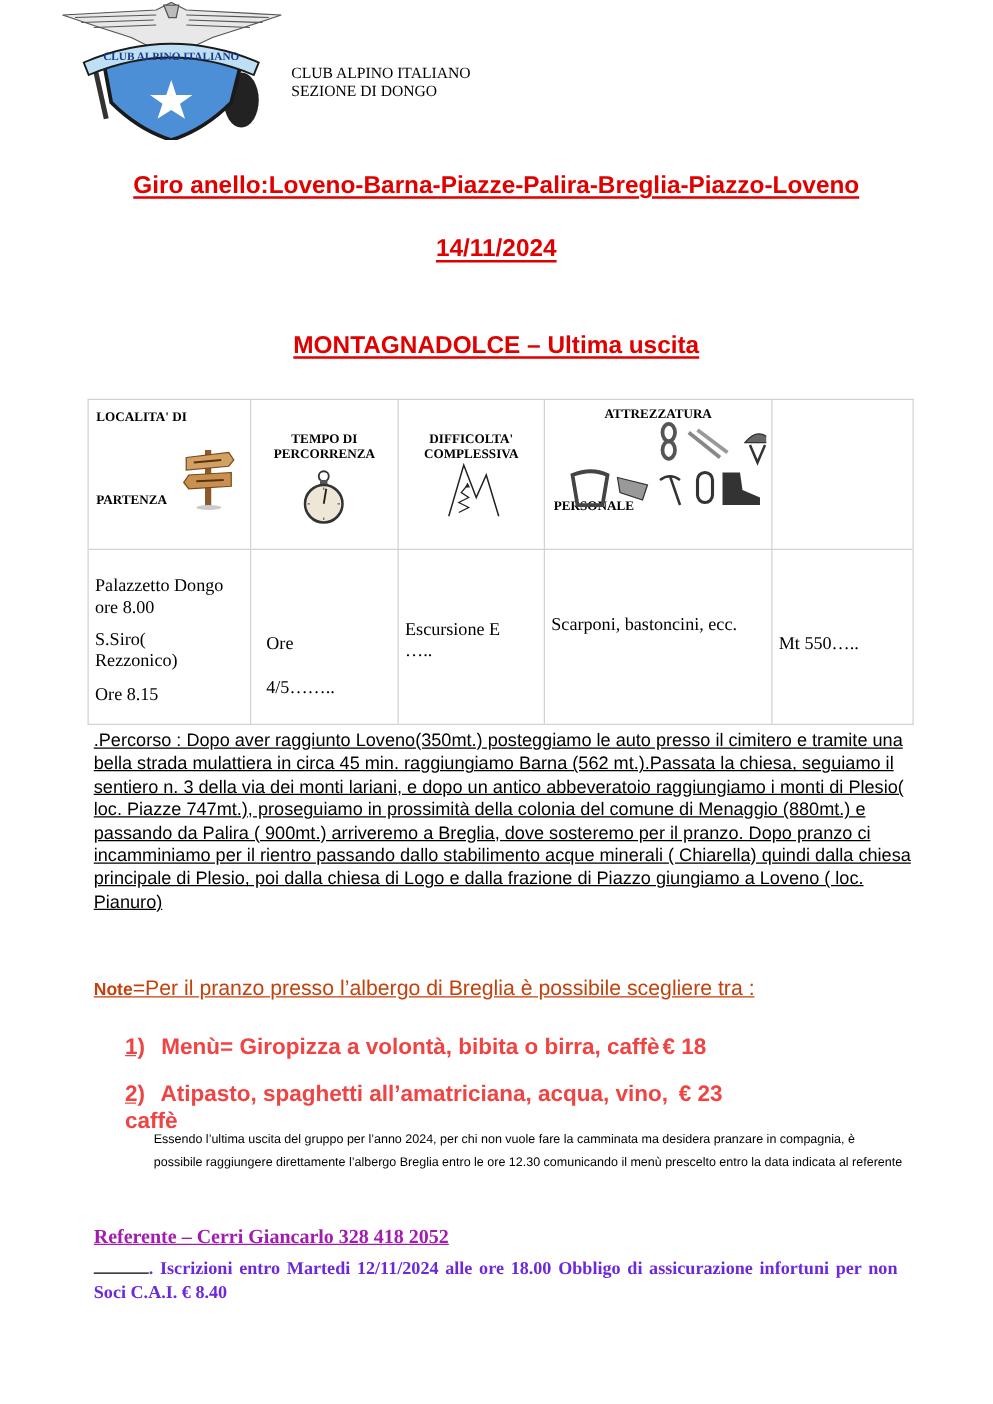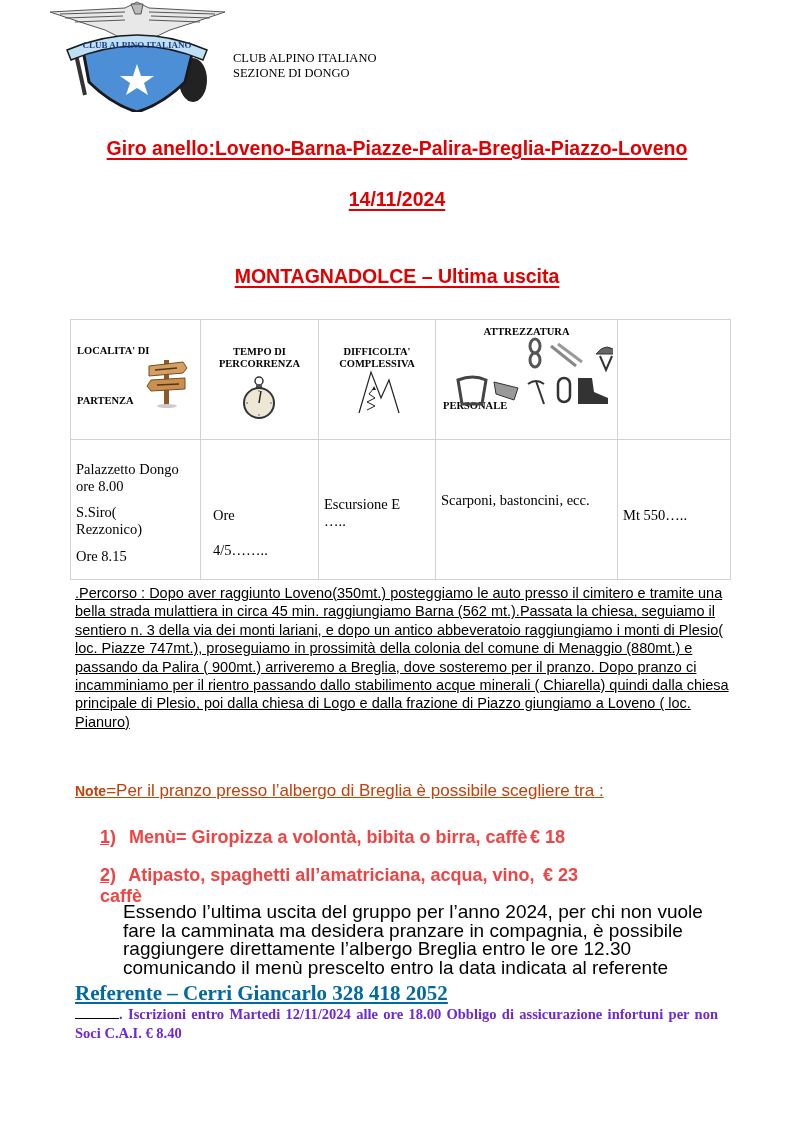--- a/index.html
+++ b/index.html
@@ -34,23 +34,23 @@
     .percorso { left: 75px; top: 584px; width: 660px; font-size: 14.5px; line-height: 18.4px; text-decoration: underline; }
 
     
     .note { left: 75px; top: 781px; color: #c2410c; font-size: 17px; text-decoration: underline; }
     .note b { font-size: 14px; }
     .menu { color: #ef4444; font-weight: bold; font-size: 18px; }
     .m1 { left: 100px; top: 827px; }
     .m2 { left: 100px; top: 865px; }
     .num { text-decoration: underline; display: inline-block; width: 24px; }
     .price { position: absolute; top: 0; }
-    .essendo { left: 123px; top: 903px; width: 600px; font-size: 19px; line-height: 18.5px; }
-
-    .ref { left: 75px; top: 981px; font-family: "Liberation Serif", serif; font-weight: bold; color: #0369a1; font-size: 21px; text-decoration: underline; }
+    .essendo { left: 123px; top: 903px; width: 600px; font-size: 10px; line-height: 18.5px; }
+
+    .ref { left: 75px; top: 981px; font-family: "Liberation Serif", serif; font-weight: bold; color: #a21caf; font-size: 16px; text-decoration: underline; }
     .iscr { left: 75px; top: 1005px; width: 643px; font-family: "Liberation Serif", serif; font-weight: bold; color: #6d28d9; font-size: 14.5px; line-height: 18.5px; text-align: justify; }
     .blank { display: inline-block; width: 44px; border-bottom: 1.5px solid #000; height: 13px; vertical-align: baseline; }
   </style>
 </head>
 <body>
 
 <div class="abs logo">
   <svg width="185" height="112" viewBox="0 0 185 112">
 
     <g stroke="#555" stroke-width="1" fill="#e8e8e8">
@@ -76,21 +76,21 @@
   <div>SEZIONE DI DONGO</div>
 </div>
 
 <div class="abs title t1">Giro anello:Loveno-Barna-Piazze-Palira-Breglia-Piazzo-Loveno</div>
 <div class="abs title t2">14/11/2024</div>
 <div class="abs title t3">MONTAGNADOLCE – Ultima uscita</div>
 
 <div class="abs tbl">
   <div class="hdr-row">
     <div class="cell c1">
-      <div class="h" style="left:6px; top:25px;">LOCALITA' DI</div>
+      <div class="h" style="left:6px; top:9px;">LOCALITA' DI</div>
       <div class="h" style="left:6px; top:75px;">PARTENZA</div>
       <div class="abs" style="left:74px; top:36px;">
         <svg width="44" height="52" viewBox="0 0 44 52">
           <rect x="19" y="4" width="5" height="46" fill="#8b5a2b"></rect>
           <polygon points="4,10 38,6 42,12 38,17 4,20" fill="#d2a062" stroke="#7a4a1e" stroke-width="1"></polygon>
           <polygon points="40,22 6,24 2,30 6,35 40,33" fill="#c8914f" stroke="#7a4a1e" stroke-width="1"></polygon>
           <line x1="10" y1="14" x2="32" y2="12" stroke="#5a3210" stroke-width="1.5"></line>
           <line x1="12" y1="29" x2="34" y2="28" stroke="#5a3210" stroke-width="1.5"></line>
           <ellipse cx="22" cy="50" rx="10" ry="2" fill="#ccc"></ellipse>
         </svg>

